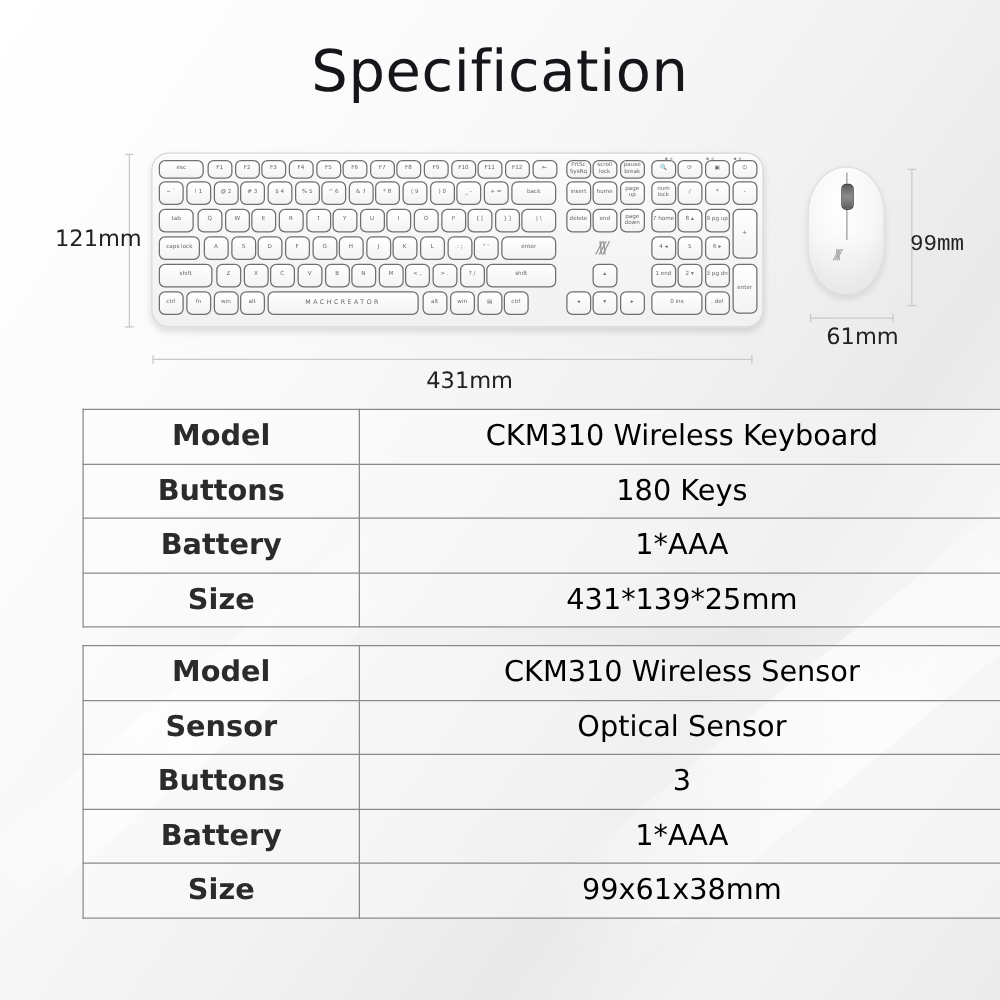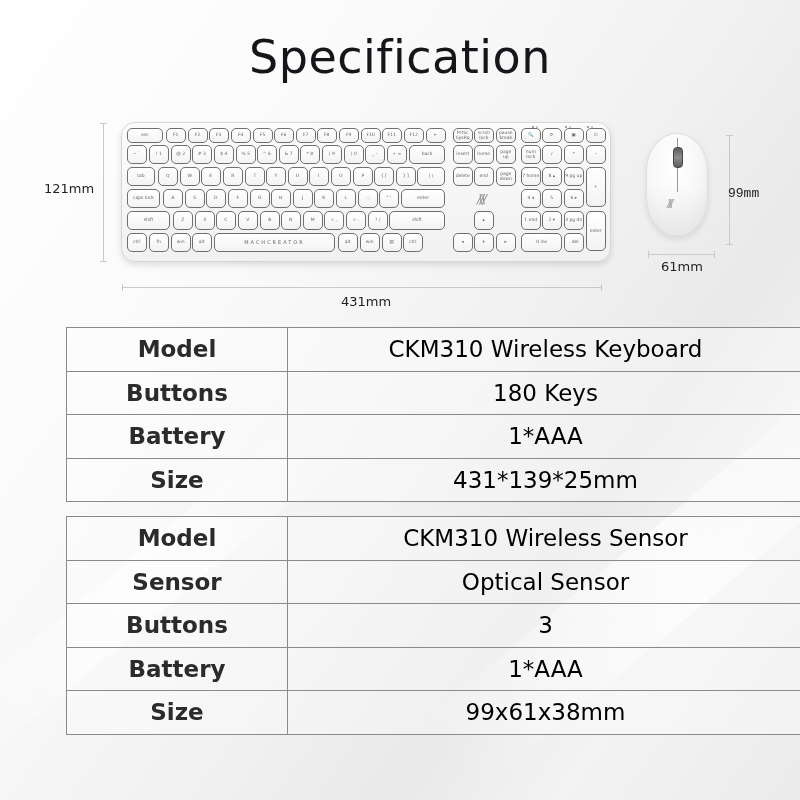--- a/index.html
+++ b/index.html
@@ -21,21 +21,21 @@
     color: #15151a;
   }
 
   
   .dim-v { position: absolute; width: 1px; background: #c9c9c9; }
   .dim-h { position: absolute; height: 1px; background: #c9c9c9; }
   .dim-v::before, .dim-v::after { content: ""; position: absolute; left: -3px; width: 7px; height: 1px; background: #c9c9c9; }
   .dim-v::before { top: 0; } .dim-v::after { bottom: 0; }
   .dim-h::before, .dim-h::after { content: ""; position: absolute; top: -3px; width: 1px; height: 7px; background: #c9c9c9; }
   .dim-h::before { left: 0; } .dim-h::after { right: 0; }
-  .dim-label { position: absolute; font-size: 13px; color: #222; white-space: nowrap; }
+  .dim-label { position: absolute; font-size: 18px; color: #222; white-space: nowrap; }
 
   
   .keyboard {
     position: absolute; left: 121px; top: 122px; width: 490px; height: 140px;
     background: linear-gradient(180deg, #fbfbfb 0%, #f1f1f1 100%);
     border: 1px solid #d6d6d6; border-radius: 14px;
     box-shadow: 0 3px 6px rgba(0,0,0,0.12), inset 0 1px 0 #fff;
   }
   .key {
     position: absolute; height: 19px;

